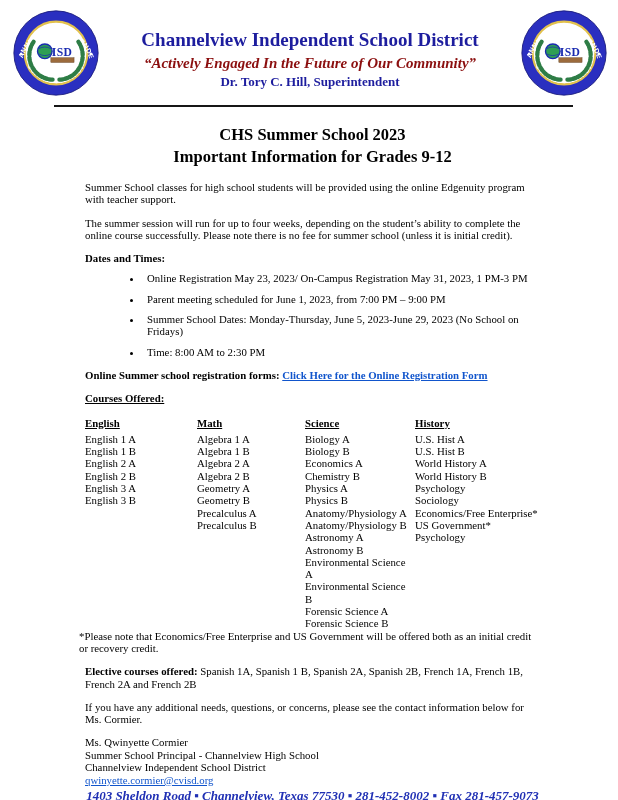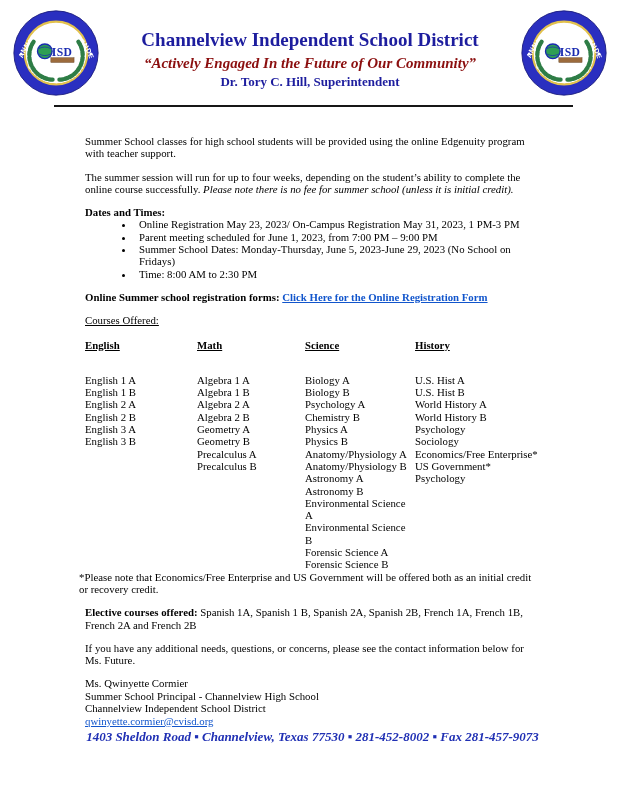--- a/index.html
+++ b/index.html
@@ -18,30 +18,30 @@
 
   
   .seal-arc { font-family: "Liberation Sans", sans-serif; font-size: 8px; font-weight: bold; fill: #ffffff; letter-spacing: 0.45px; }
   .seal-isd { font-family: "Liberation Serif", serif; font-size: 13.5px; font-weight: bold; fill: #1a2bb0; letter-spacing: 0.5px; }
 
   
   .content { padding: 15px 78px 0 85px; font-size: 10.8px; line-height: 12.3px; }
   .doc-title { text-align: center; font-weight: bold; font-size: 16.5px; line-height: 22px; margin: 2px 0 13px; }
   .para { margin-bottom: 11px; }
   .bold { font-weight: bold; }
-  .ital { font-style: italic; }
+  .ital { }
   ul.dates-list { margin: 0 0 11px 0; padding-left: 50px; }
-  ul.dates-list li { margin: 0; padding-left: 4px; }
+  ul.dates-list li { margin: 8px; padding-left: 4px; }
   .reg-line { margin-bottom: 11px; }
   a.doc-link { color: #1155cc; font-weight: bold; text-decoration: underline; cursor: pointer; }
-  .courses-heading { font-weight: normal; text-decoration: underline; margin-bottom: 12px; }
+  .courses-heading { font-weight: bold; text-decoration: underline; margin-bottom: 12px; }
   .course-table { display: flex; margin-bottom: 0; }
   .course-col { flex: 0 0 auto; }
   .col-0 { width: 112px; } .col-1 { width: 108px; } .col-2 { width: 110px; } .col-3 { flex: 1 1 auto; }
-  .course-head { font-weight: bold; text-decoration: underline; margin-bottom: 23px; }
+  .course-head { font-weight: bold; text-decoration: underline; margin-bottom: 4px; }
   .course-item { line-height: 12.3px; }
   .footnote { margin: 0 0 11px -6px; }
   .electives { margin-bottom: 11px; }
   .contact-note { margin-bottom: 11px; }
   .sig-line { line-height: 12.4px; }
   a.email-link { color: #1155cc; text-decoration: underline; cursor: pointer; }
 
   .footer-line { margin-top: 4px; text-align: center; font-size: 13px; font-weight: bold; font-style: italic; color: #2030b4; }
 </style>
 </head>
@@ -94,20 +94,22 @@
       <text x="45" y="53" class="seal-isd">ISD</text>
       <rect x="44" y="55.5" width="27" height="5.5" fill="#9c6b3c" stroke="#5f3d1e" stroke-width="0.5"></rect>
     </svg>
   </header>
 
   <hr class="rule">
 
   <main class="content">
 
     <div class="doc-title">
+      <div>CHS Summer School 2023</div>
+      <div>Important Information for Grades 9-12</div>
     </div>
 
     <p class="para">Summer School classes for high school students will be provided using the online Edgenuity program with teacher support.</p>
 
     <p class="para"><span>The summer session will run for up to four weeks, depending on the student’s ability to complete the online course successfully. </span><span class="ital">Please note there is no fee for summer school (unless it is initial credit).</span></p>
 
     <div class="bold">Dates and Times:</div>
     <ul class="dates-list">
         <li>Online Registration May 23, 2023/ On-Campus Registration May 31, 2023, 1 PM-3 PM</li>
         <li>Parent meeting scheduled for June 1, 2023, from 7:00 PM – 9:00 PM</li>
@@ -144,21 +146,21 @@
             <div class="course-item">Geometry B</div>
             <div class="course-item">Precalculus A</div>
             <div class="course-item">Precalculus B</div>
           </div>
       </div>
       <div class="course-col col-2">
         <div class="course-head">Science</div>
         <div>
             <div class="course-item">Biology A</div>
             <div class="course-item">Biology B</div>
-            <div class="course-item">Psychology A</div>
+            <div class="course-item">Economics A</div>
             <div class="course-item">Chemistry B</div>
             <div class="course-item">Physics A</div>
             <div class="course-item">Physics B</div>
             <div class="course-item">Anatomy/Physiology A</div>
             <div class="course-item">Anatomy/Physiology B</div>
             <div class="course-item">Astronomy A</div>
             <div class="course-item">Astronomy B</div>
             <div class="course-item">Environmental Science A</div>
             <div class="course-item">Environmental Science B</div>
             <div class="course-item">Forensic Science A</div>
@@ -178,21 +180,21 @@
             <div class="course-item">US Government*</div>
             <div class="course-item">Psychology</div>
           </div>
       </div>
     </div>
 
     <p class="footnote">*Please note that Economics/Free Enterprise and US Government will be offered both as an initial credit or recovery credit.</p>
 
     <p class="electives"><span class="bold">Elective courses offered:</span><span> Spanish 1A, Spanish 1 B, Spanish 2A, Spanish 2B,  French 1A, French 1B, French 2A and French 2B</span></p>
 
-    <p class="contact-note">If you have any additional needs, questions, or concerns, please see the contact information below for Ms. Future.</p>
+    <p class="contact-note">If you have any additional needs, questions, or concerns, please see the contact information below for Ms. Cormier.</p>
 
     <div class="signature-block">
       <div class="sig-line">Ms. Qwinyette Cormier</div>
       <div class="sig-line">Summer School Principal - Channelview High School</div>
       <div class="sig-line">Channelview Independent School District</div>
       <div class="sig-line"><a class="email-link" href="#">qwinyette.cormier@cvisd.org</a></div>
     </div>
 
     <div class="footer-line">1403 Sheldon Road ▪ Channelview, Texas 77530 ▪ 281-452-8002 ▪ Fax 281-457-9073</div>
 

